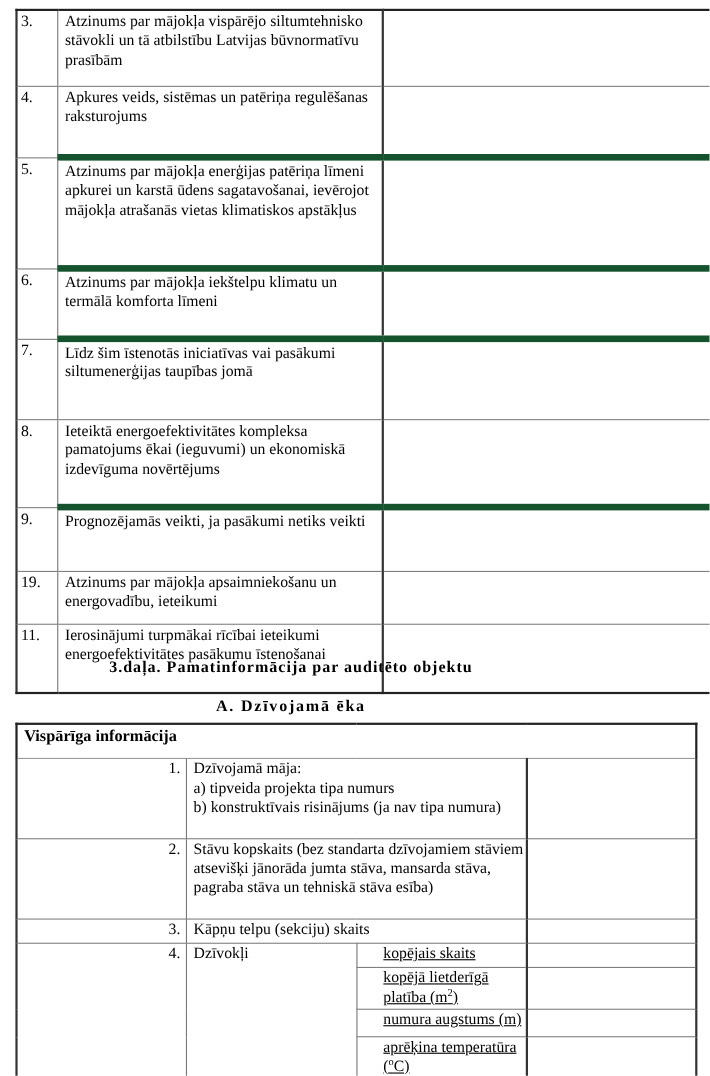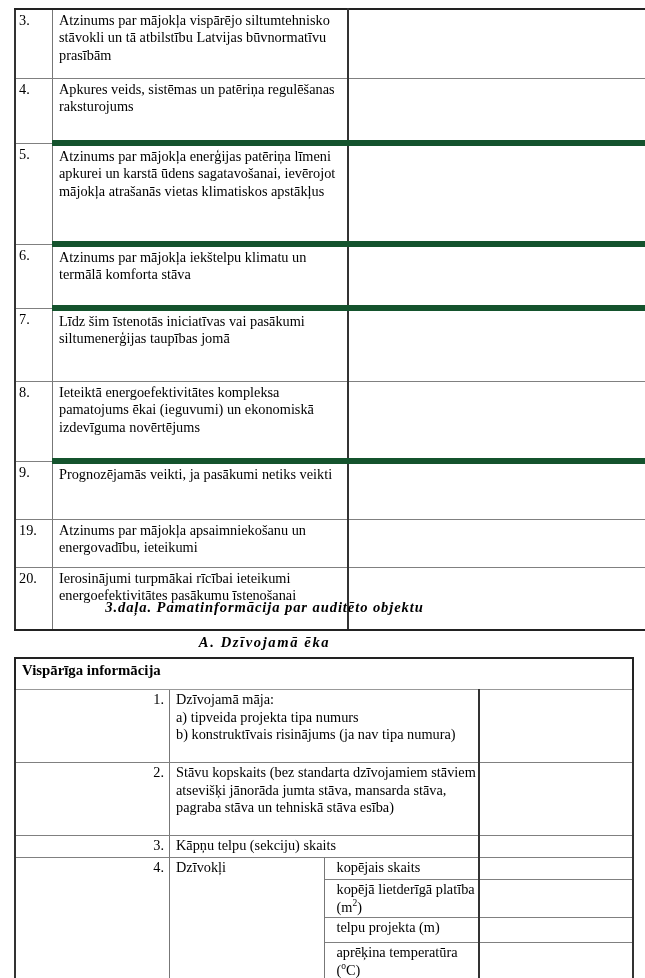--- a/index.html
+++ b/index.html
@@ -62,21 +62,20 @@
   .heading {
     position: absolute;
     left: 0;
     top: 598px;
     width: 529px;
     text-align: center;
     font-weight: bold;
     font-size: 14.6px;
     letter-spacing: 0.9px;
     line-height: 19px;
-    font-style: italic;
   }
   .heading .ln2 { letter-spacing: 1.6px; margin-top: 16px; }
 
   
   .tbl2 {
     position: absolute;
     left: 14px;
     top: 657px;
     width: 620px;
     border-collapse: collapse;
@@ -110,21 +109,21 @@
   }
   .tbl2 .sub2 {
     width: 80px;
     border-right: 1px solid #777;
     padding-left: 6px;
   }
   .tbl2 .v2 {
     width: 299px;
     border-right: 2px solid #333;
   }
-  .tbl2 .sub-label { width: 208px; border-right: 2px solid #333; padding-left: 12px; }
+  .tbl2 .sub-label { width: 208px; border-right: 2px solid #333; padding-left: 24px; text-decoration: underline; }
   sup { font-size: 9.5px; vertical-align: super; line-height: 0; }
 </style>
 </head>
 <body>
 
 <div class="page">
 
   <table class="tbl1">
     <tbody>
         <tr>
@@ -137,21 +136,21 @@
       <td class="c-txt sep-strong" style="height:57px">Apkures veids, sistēmas un patēriņa regulēšanas raksturojums</td>
       <td class="c-val sep-strong"></td>
     </tr>
     <tr>
       <td class="c-num">5.</td>
       <td class="c-txt sep-strong" style="height:91px">Atzinums par mājokļa enerģijas patēriņa līmeni apkurei un karstā ūdens sagatavošanai, ievērojot mājokļa atrašanās vietas klimatiskos apstākļus</td>
       <td class="c-val sep-strong"></td>
     </tr>
     <tr>
       <td class="c-num">6.</td>
-      <td class="c-txt sep-strong" style="height:54px">Atzinums par mājokļa iekštelpu klimatu un termālā komforta stāva</td>
+      <td class="c-txt sep-strong" style="height:54px">Atzinums par mājokļa iekštelpu klimatu un termālā komforta līmeni</td>
       <td class="c-val sep-strong"></td>
     </tr>
     <tr>
       <td class="c-num">7.</td>
       <td class="c-txt" style="height:66px">Līdz šim īstenotās iniciatīvas vai pasākumi siltumenerģijas taupības jomā</td>
       <td class="c-val"></td>
     </tr>
     <tr>
       <td class="c-num">8.</td>
       <td class="c-txt sep-strong" style="height:72px">Ieteiktā energoefektivitātes kompleksa pamatojums ēkai (ieguvumi) un ekonomiskā izdevīguma novērtējums</td>
@@ -161,21 +160,21 @@
       <td class="c-num">9.</td>
       <td class="c-txt" style="height:51px">Prognozējamās veikti, ja pasākumi netiks veikti</td>
       <td class="c-val"></td>
     </tr>
     <tr>
       <td class="c-num">19.</td>
       <td class="c-txt" style="height:43px">Atzinums par mājokļa apsaimniekošanu un energovadību, ieteikumi</td>
       <td class="c-val"></td>
     </tr>
     <tr>
-      <td class="c-num">20.</td>
+      <td class="c-num">11.</td>
       <td class="c-txt" style="height:57px">Ierosinājumi turpmākai rīcībai ieteikumi energoefektivitātes pasākumu īstenošanai</td>
       <td class="c-val"></td>
     </tr>
   </tbody>
     </table>
 
   <div class="heading">
     <div class="ln1">3.daļa. Pamatinformācija par auditēto objektu</div>
     <div class="ln2">A. Dzīvojamā ēka</div>
   </div>
@@ -206,21 +205,21 @@
       <td class="n2" rowspan="4">4.</td>
       <td class="sub2" rowspan="4">Dzīvokļi</td>
       <td class="sub-label" style="height:19px">kopējais skaits</td>
       <td class="v2"></td>
     </tr>
     <tr>
       <td class="sub-label" style="height:25px"><span>kopējā lietderīgā platība (m</span><sup>2</sup><span>)</span></td>
       <td class="v2"></td>
     </tr>
     <tr>
-      <td class="sub-label" style="height:22px">telpu projekta (m)</td>
+      <td class="sub-label" style="height:22px">numura augstums (m)</td>
       <td class="v2"></td>
     </tr>
     <tr>
       <td class="sub-label" style="height:22px"><span>aprēķina temperatūra (</span><sup>o</sup><span>C)</span></td>
       <td class="v2"></td>
     </tr>
   </tbody>
     </table>
 
 </div>

